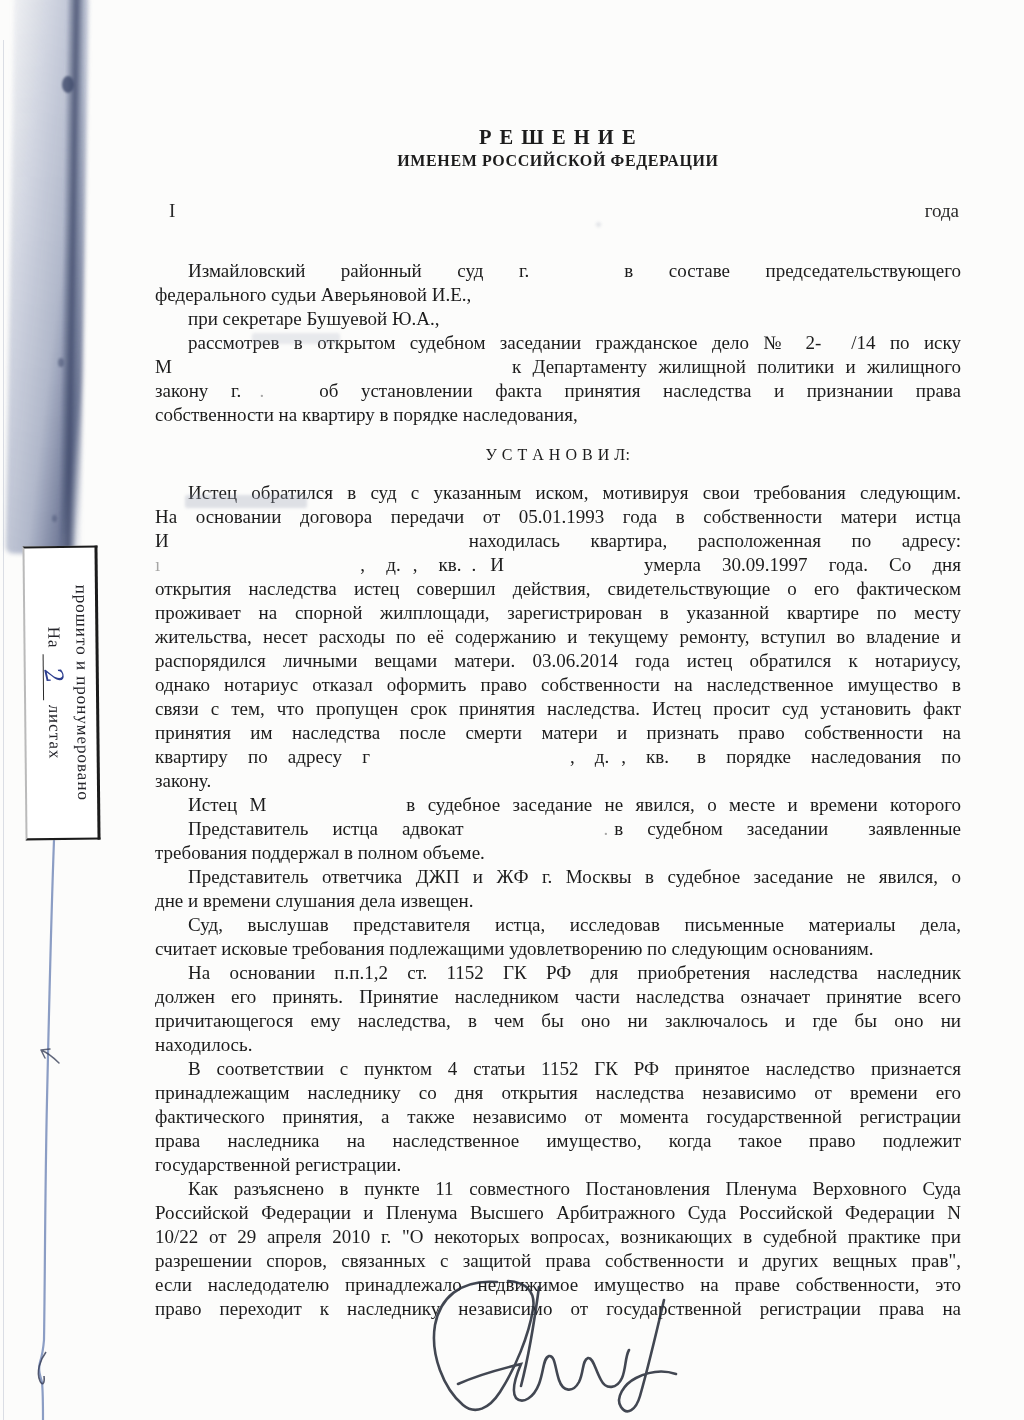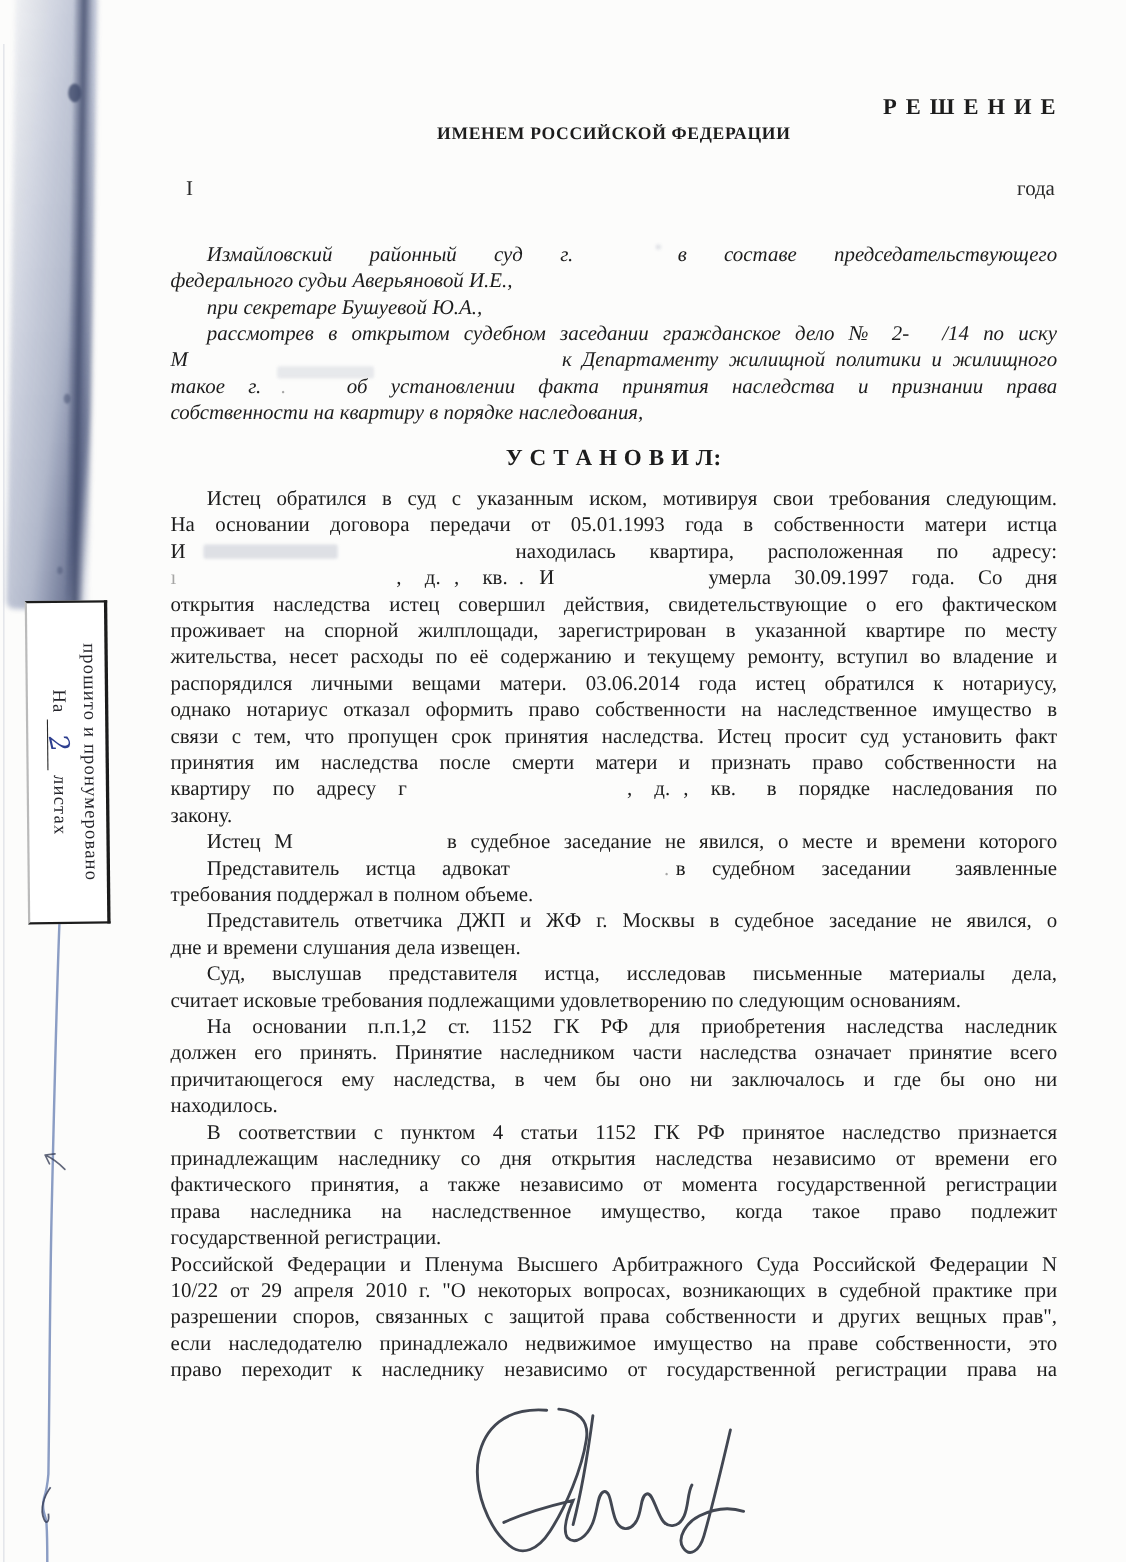--- a/index.html
+++ b/index.html
@@ -43,25 +43,25 @@
   .blank{
     display:inline-block;width:46px;border-bottom:1.6px solid #2a2a2a;
     text-align:center;margin:0 5px;line-height:20px;
   }
   .hand{
     font-family:"DejaVu Serif",serif;font-style:italic;font-size:24px;
     color:#2d3e8f;display:inline-block;transform:rotate(-12deg);position:relative;top:3px;
   }
   
   .doc{position:absolute;left:155px;top:86px;width:806px;z-index:1;font-size:19px;line-height:24px;}
-  .t1{text-align:right;font-weight:bold;font-size:20.5px;letter-spacing:1.5px;height:24px;}
+  .t1{text-align:center;font-weight:bold;font-size:20.5px;letter-spacing:1.5px;height:24px;margin-top:39px;}
   .t2{text-align:center;font-weight:bold;font-size:16px;letter-spacing:.6px;height:24px;}
   .dateline{display:flex;justify-content:space-between;margin-top:26px;height:24px;padding:0 2px 0 14px;color:#2a2a2a;}
-  .lines-a{margin-top:36px;font-style:italic;}
-  .heading{text-align:center;font-weight:bold;font-size:21px;margin-top:16px;height:24px;letter-spacing:.5px;}
+  .lines-a{margin-top:36px;}
+  .heading{text-align:center;font-weight:normal;font-size:16px;margin-top:16px;height:24px;letter-spacing:.5px;}
   .lines-b{margin-top:14px;}
   .ln{height:24px;overflow:visible;}
   .ind{text-indent:33px;}
   .j{text-align:justify;text-align-last:justify;}
   .gap{display:inline-block;height:2px;}
   .faint{opacity:.38;}
   
   .ghost{position:absolute;background:rgba(158,164,182,.32);filter:blur(1.6px);border-radius:2px;z-index:1;}
   .ghost1{left:185px;top:495px;width:122px;height:13px;}
   .ghost2{left:252px;top:333px;width:88px;height:11px;opacity:.7;}
@@ -101,21 +101,21 @@
     <div class="dateline">
       <span>I</span>
       <span>года</span>
     </div>
     <div class="lines lines-a">
         <div class="ln ind j"><span>Измайловский районный суд г.</span><span class="gap" style="width: 95px;"></span><span>в составе председательствующего</span></div>
         <div class="ln "><span>федерального судьи Аверьяновой И.Е.,</span></div>
         <div class="ln ind"><span>при секретаре  Бушуевой Ю.А.,</span></div>
         <div class="ln ind j"><span>рассмотрев в открытом судебном заседании гражданское дело № 2-</span><span class="gap" style="width: 30px;"></span><span>/14 по иску</span></div>
         <div class="ln j"><span>М</span><span class="gap" style="width: 340px;"></span><span>к Департаменту жилищной политики и жилищного</span></div>
-        <div class="ln j"><span>такое г.</span><span class="gap" style="width: 18px;"></span><span class="faint">.</span><span class="gap" style="width: 55px;"></span><span>об установлении факта принятия наследства и признании права</span></div>
+        <div class="ln j"><span>закону г.</span><span class="gap" style="width: 18px;"></span><span class="faint">.</span><span class="gap" style="width: 55px;"></span><span>об установлении факта принятия наследства и признании права</span></div>
         <div class="ln "><span>собственности на квартиру в порядке наследования,</span></div>
       </div>
     <div class="heading">У С Т А Н О В И Л:</div>
     <div class="lines lines-b">
         <div class="ln ind j"><span>Истец обратился в суд с указанным иском, мотивируя свои требования следующим.</span></div>
         <div class="ln j"><span>На основании  договора передачи от 05.01.1993 года в  собственности  матери истца</span></div>
         <div class="ln j"><span>И</span><span class="gap" style="width: 300px;"></span><span>находилась квартира, расположенная по адресу:</span></div>
         <div class="ln j"><span class="faint">ı</span><span class="gap" style="width: 200px;"></span><span>, д.</span><span class="gap" style="width: 12px;"></span><span>, кв.</span><span class="gap" style="width: 10px;"></span><span>.</span><span class="gap" style="width: 14px;"></span><span>И</span><span class="gap" style="width: 140px;"></span><span>умерла 30.09.1997 года. Со дня</span></div>
         <div class="ln j"><span>открытия наследства истец совершил действия, свидетельствующие о его фактическом</span></div>
         <div class="ln j"><span>проживает на спорной жилплощади, зарегистрирован в указанной квартире по месту</span></div>
@@ -135,20 +135,21 @@
         <div class="ln "><span>считает исковые требования подлежащими удовлетворению по следующим основаниям.</span></div>
         <div class="ln ind j"><span>На основании п.п.1,2 ст. 1152 ГК РФ  для приобретения наследства наследник</span></div>
         <div class="ln j"><span>должен его принять. Принятие наследником части наследства означает принятие всего</span></div>
         <div class="ln j"><span>причитающегося ему наследства, в чем бы оно ни заключалось и где бы оно ни</span></div>
         <div class="ln "><span>находилось.</span></div>
         <div class="ln ind j"><span>В соответствии с пунктом 4 статьи 1152 ГК РФ принятое наследство признается</span></div>
         <div class="ln j"><span>принадлежащим наследнику со дня открытия наследства независимо от времени его</span></div>
         <div class="ln j"><span>фактического принятия, а также независимо от момента государственной регистрации</span></div>
         <div class="ln j"><span>права наследника на наследственное имущество, когда такое право подлежит</span></div>
         <div class="ln "><span>государственной регистрации.</span></div>
+        <div class="ln ind j"><span>Как разъяснено в пункте 11 совместного Постановления Пленума Верховного Суда</span></div>
         <div class="ln j"><span>Российской Федерации и Пленума Высшего Арбитражного Суда Российской Федерации N</span></div>
         <div class="ln j"><span>10/22 от 29 апреля 2010 г. "О некоторых вопросах, возникающих в судебной практике при</span></div>
         <div class="ln j"><span>разрешении споров, связанных с защитой права собственности и других вещных прав",</span></div>
         <div class="ln j"><span>если наследодателю принадлежало недвижимое имущество на праве собственности, это</span></div>
         <div class="ln j"><span>право переходит к наследнику независимо от государственной регистрации права на</span></div>
       </div>
   </div>
 
   <div class="ghost ghost1"></div>
   <div class="ghost ghost2"></div>

